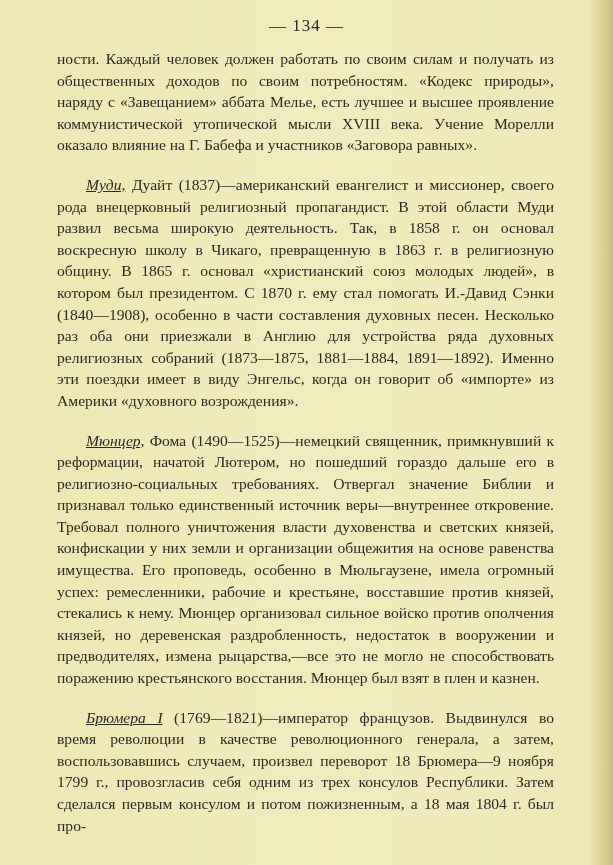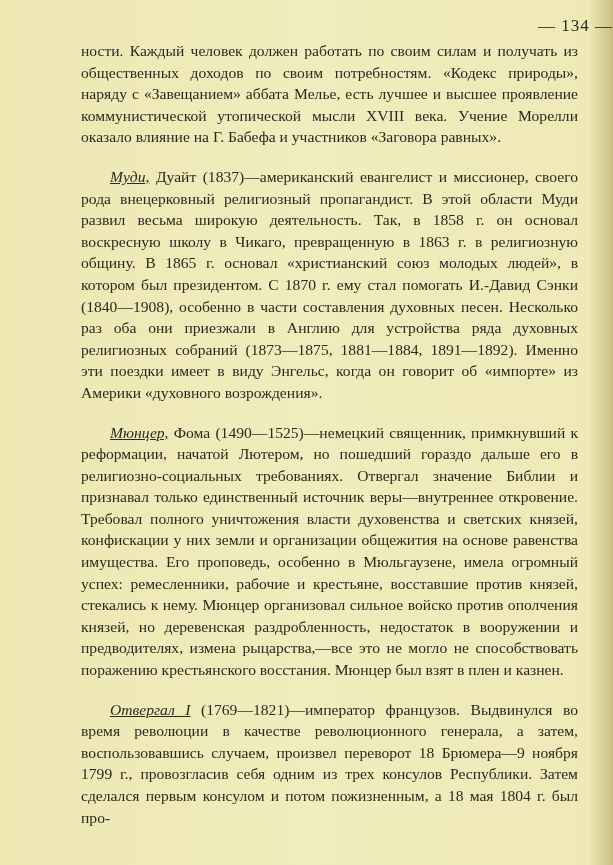--- a/index.html
+++ b/index.html
@@ -1,29 +1,29 @@
 <!DOCTYPE html>
 <html><head>
 <meta charset="utf-8">
 <style>
   html,body{margin:0;padding:0;}
   body{width:613px;height:865px;overflow:hidden;position:relative;
     background:#f0ebb8;font-family:"Liberation Serif","DejaVu Serif",serif;color:#2a2a22;}
   .page{position:absolute;left:0;top:0;width:613px;height:865px;
     background:linear-gradient(to right,#ede7b2 0%,#f1ecbd 50%,#efe9b8 96%,#d9cf95 98.5%,#c9bd84 100%);}
-  .pagenum{position:absolute;top:16px;left:0;width:613px;text-align:right;font-size:17px;letter-spacing:1px;}
-  .body{position:absolute;left:57px;top:40px;width:497px;font-size:15.6px;line-height:21.6px;margin-left:24px;}
+  .pagenum{position:absolute;top:16px;left:0;width:613px;text-align:center;font-size:17px;letter-spacing:1px;}
+  .body{position:absolute;left:57px;top:48px;width:497px;font-size:15.6px;line-height:21.6px;}
   .body p{margin:0;text-align:justify;}
   .body p.entry{text-indent:29px;margin-top:18px;}
   .name{font-style:italic;text-decoration:underline;}
 </style>
 </head>
 <body>
 
 <div class="page">
   <div class="pagenum">— 134 —</div>
   <div class="body">
     <p>ности. Каждый человек должен работать по своим силам и получать из общественных доходов по своим потребностям. «Кодекс природы», наряду с «Завещанием» аббата Мелье, есть лучшее и высшее проявление коммунистической утопической мысли XVIII века. Учение Морелли оказало влияние на Г. Бабефа и участников «Заговора равных».</p>
     <p class="entry"><span class="name">Муди,</span><span> Дуайт (1837)—американский евангелист и миссионер, своего рода внецерковный религиозный пропагандист. В этой области Муди развил весьма широкую деятельность. Так, в 1858 г. он основал воскресную школу в Чикаго, превращенную в 1863 г. в религиозную общину. В 1865 г. основал «христианский союз молодых людей», в котором был президентом. С 1870 г. ему стал помогать И.-Давид Сэнки (1840—1908), особенно в части составления духовных песен. Несколько раз оба они приезжали в Англию для устройства ряда духовных религиозных собраний (1873—1875, 1881—1884, 1891—1892). Именно эти поездки имеет в виду Энгельс, когда он говорит об «импорте» из Америки «духовного возрождения».</span></p>
     <p class="entry"><span class="name">Мюнцер,</span><span> Фома (1490—1525)—немецкий священник, примкнувший к реформации, начатой Лютером, но пошедший гораздо дальше его в религиозно-социальных требованиях. Отвергал значение Библии и признавал только единственный источник веры—внутреннее откровение. Требовал полного уничтожения власти духовенства и светских князей, конфискации у них земли и организации общежития на основе равенства имущества. Его проповедь, особенно в Мюльгаузене, имела огромный успех: ремесленники, рабочие и крестьяне, восставшие против князей, стекались к нему. Мюнцер организовал сильное войско против ополчения князей, но деревенская раздробленность, недостаток в вооружении и предводителях, измена рыцарства,—все это не могло не способствовать поражению крестьянского восстания. Мюнцер был взят в плен и казнен.</span></p>
-    <p class="entry"><span class="name">Отвергал I</span><span> (1769—1821)—император французов. Выдвинулся во время революции в качестве революционного генерала, а затем, воспользовавшись случаем, произвел переворот 18 Брюмера—9 ноября 1799 г., провозгласив себя одним из трех консулов Республики. Затем сделался первым консулом и потом пожизненным, а 18 мая 1804 г. был про-</span></p>
+    <p class="entry"><span class="name">Брюмера I</span><span> (1769—1821)—император французов. Выдвинулся во время революции в качестве революционного генерала, а затем, воспользовавшись случаем, произвел переворот 18 Брюмера—9 ноября 1799 г., провозгласив себя одним из трех консулов Республики. Затем сделался первым консулом и потом пожизненным, а 18 мая 1804 г. был про-</span></p>
   </div>
 </div>
 
 </body></html>

